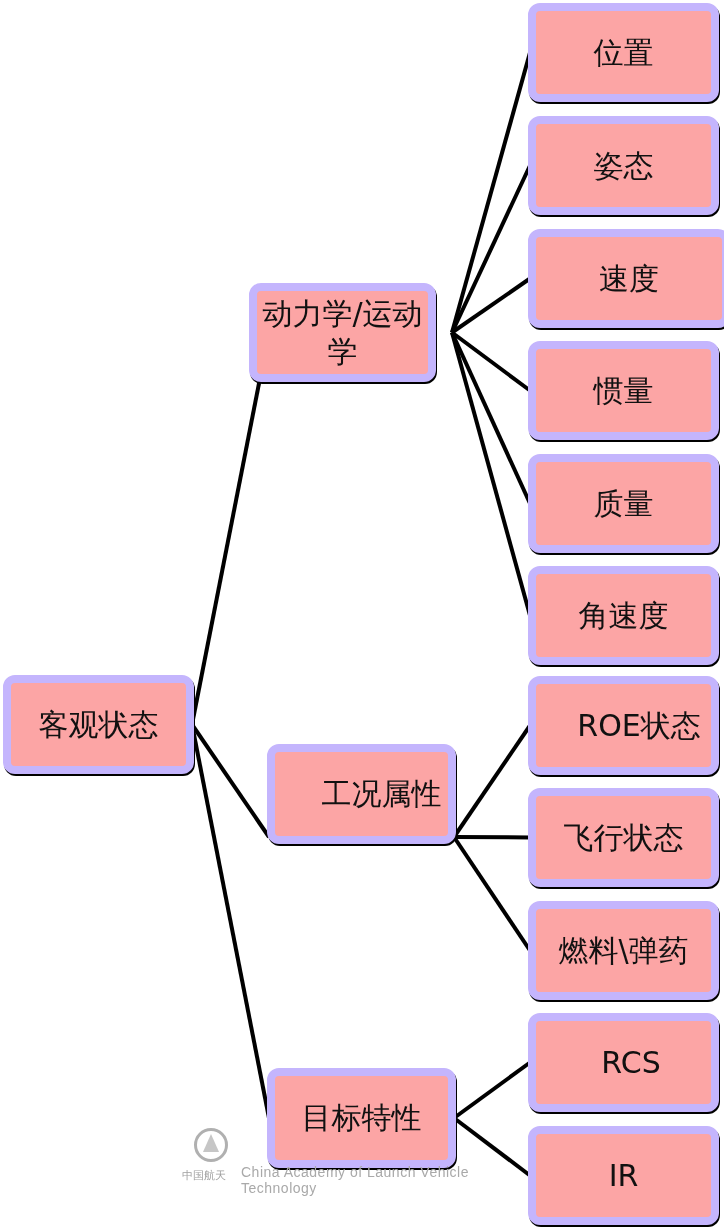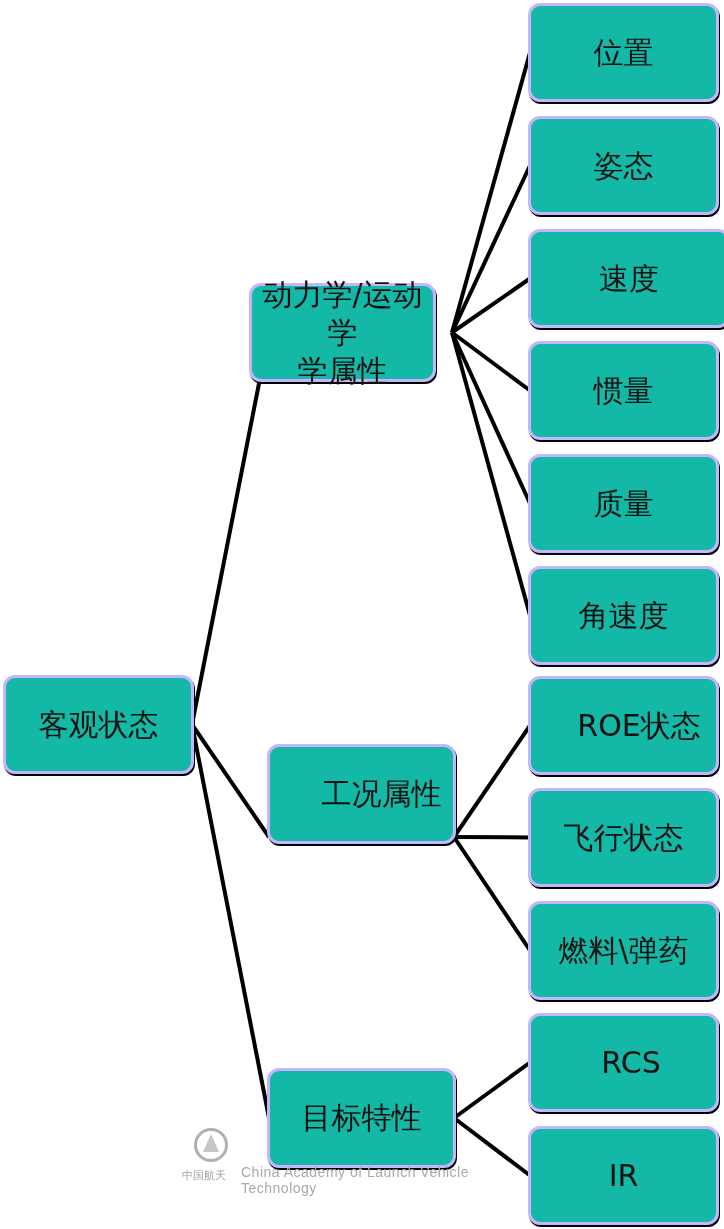--- a/index.html
+++ b/index.html
@@ -1,21 +1,21 @@
 <!DOCTYPE html>
 <html><head>
 <meta charset="utf-8">
 <style>
   html, body { margin: 0; padding: 0; background: #ffffff; }
   body { width: 724px; height: 1229px; position: relative; overflow: hidden;
          font-family: "DejaVu Sans", sans-serif; }
   #links { position: absolute; left: 0; top: 0; width: 724px; height: 1229px; }
   .node {
     position: absolute; box-sizing: border-box;
-    border: 3px solid #c4b5fd; border-radius: 12px; background: #14b8a6;
+    border: 8px solid #c4b5fd; border-radius: 12px; background: #fca5a5;
     display: flex; align-items: center; justify-content: center; text-align: center;
     color: #111; font-size: 30px; line-height: 38px;
     box-shadow: 1px 2px 0 #000;
   }
   .node span { display: block; }
   .watermark {
     position: absolute; left: 186px; top: 1126px; width: 360px; height: 64px;
     color: #b8b8b8; pointer-events: none;
   }
   .wm-logo {
@@ -54,21 +54,20 @@
     <line x1="454" y1="1118" x2="530" y2="1175.5" stroke="#000000" stroke-width="4"></line>
   </svg>
 
 <div class="node" id="n-root" style="left:3px;top:675px;width:191px;height:99px;">
   <span>客观状态</span>
 </div>
 
 <div class="node" id="n-dynamics" style="left:249px;top:283px;width:187px;height:99px;">
   <div>
     <span>动力学/运动学</span>
-    <span>学属性</span>
   </div>
 </div>
 <div class="node" id="n-operating" style="left:267px;top:744px;width:189px;height:100px;padding-left:40px;">
   <span>工况属性</span>
 </div>
 <div class="node" id="n-target" style="left:267px;top:1068px;width:189px;height:100px;text-align:right;">
   <span>目标特性</span>
 </div>
 
 <div class="node leaf" id="n-position" style="left:528px;top:3px;width:191px;height:99px;">

